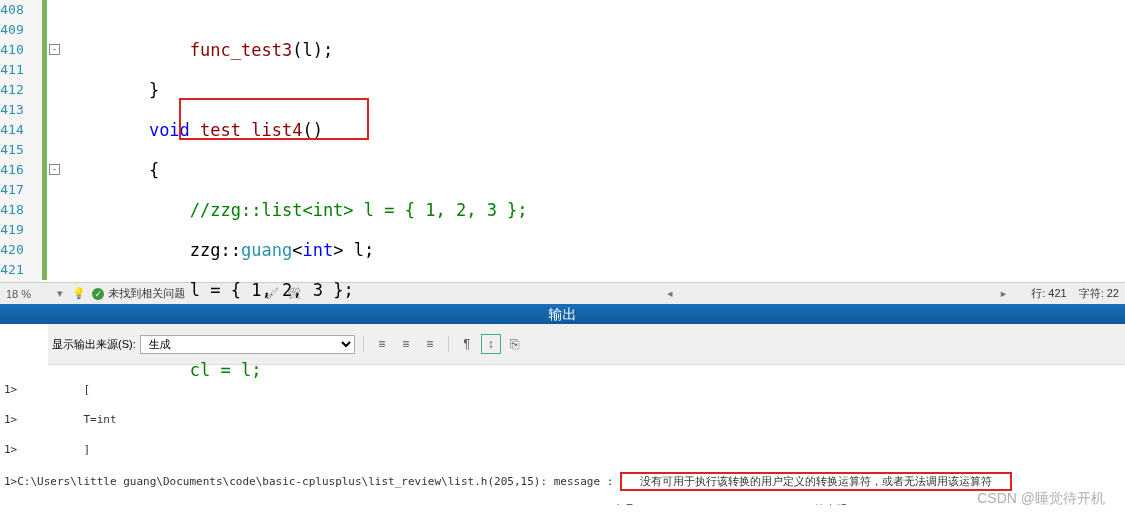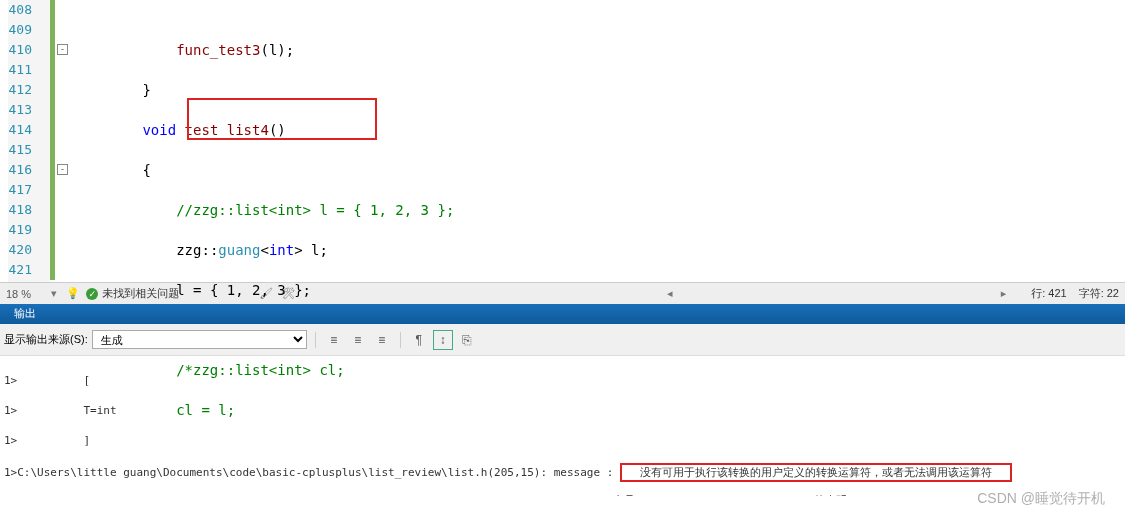--- a/index.html
+++ b/index.html
@@ -1,37 +1,37 @@
 <!DOCTYPE html>
 <html><head>
 <meta charset="utf-8">
 <style>
 * { margin: 0; padding: 0; box-sizing: border-box; }
 body { font-family: Consolas, monospace; font-size: 13px; background: #fff; overflow: hidden; width: 1125px; height: 514px; position: relative; }
 .editor-area { display: flex; height: 282px; background: #fff; }
-.gutter { width: 42px; background: #f5f5f5; text-align: right; padding-right: 18px; color: #2b91af; font-size: 13px; line-height: 20px; user-select: none; margin-left: 8px; }
+.gutter { width: 42px; background: #f5f5f5; text-align: center; padding-right: 18px; color: #2b91af; font-size: 13px; line-height: 20px; user-select: none; }
 .gutter .ln { height: 20px; }
 .change-bar { width: 5px; background: #fff; }
 .change-bar .mark { background: #7db35a; height: 20px; width: 5px; }
 .fold-gutter { width: 16px; background: #fff; position: relative; }
 .fold-gutter .fold { position: absolute; left: 2px; width: 11px; height: 11px; border: 1px solid #888; background: #fff; font-size: 9px; line-height: 9px; text-align: center; color: #555; cursor: pointer; }
-.code { flex: 1; font-family: Consolas, monospace; font-size: 14px; line-height: 20px; white-space: pre; color: #000; position: relative; padding-left: 4px; }
+.code { flex: 1; font-family: Consolas, monospace; font-size: 17px; line-height: 20px; white-space: pre; color: #000; position: relative; padding-left: 4px; }
 .code-line { height: 20px; }
 .kw { color: #0000ff; }
 .comment { color: #008000; }
 .func { color: #880000; }
 .highlight-box { position: absolute; border: 2px solid #d22; left: 116px; top: 98px; width: 190px; height: 42px; pointer-events: none; }
 .status-strip { height: 22px; background: #eee; border-top: 1px solid #ccc; display: flex; align-items: center; font-size: 11px; font-family: "Segoe UI", sans-serif; color: #333; padding: 0 6px; }
-.status-strip .zoom { color: #555; margin-right: 20px; }
+.status-strip .zoom { color: #555; margin-right: 26px; }
 .status-strip .lightbulb { color: #d9a400; margin-right: 6px; }
 .status-strip .ok-circle { width: 12px; height: 12px; border-radius: 50%; background: #3a9b3a; display: inline-flex; align-items: center; justify-content: center; color: #fff; font-size: 9px; margin-right: 4px; }
 .status-strip .spacer { flex: 1; }
 .status-strip .sicon { margin: 0 4px; color: #777; cursor: pointer; }
-.output-titlebar { height: 20px; background: linear-gradient(#1a6fb8, #0e5a9c); color: #fff; font-size: 11px; font-family: "Segoe UI", sans-serif; padding: 2px 14px; }
-.output-toolbar { height: 32px; background: #f0f0f0; border-bottom: 1px solid #ddd; display: flex; align-items: center; font-size: 11px; font-family: "Segoe UI", sans-serif; padding: 0 4px; gap: 4px; }
+.output-titlebar { height: 20px; background: linear-gradient(#1a6fb8, #0e5a9c); color: #fff; font-size: 14px; font-family: "Segoe UI", sans-serif; padding: 2px 14px; text-align: center; }
+.output-toolbar { height: 41px; background: #f0f0f0; border-bottom: 1px solid #ddd; display: flex; align-items: center; font-size: 11px; font-family: "Segoe UI", sans-serif; padding: 0 4px; gap: 4px; margin-left: 48px; }
 .output-toolbar select { font-size: 11px; width: 215px; height: 19px; border: 1px solid #aaa; background: #fff; padding-left: 4px; }
 .tb-sep { width: 1px; height: 16px; background: #ccc; margin: 0 4px; }
 .tb-btn { width: 20px; height: 20px; display: inline-flex; align-items: center; justify-content: center; color: #555; cursor: pointer; font-size: 12px; }
 .output-body { height: 140px; overflow: auto; font-family: SimSun, Consolas, monospace; font-size: 11px; line-height: 15px; white-space: pre; color: #333; padding: 2px 4px; background: #fff; }
 .output-body .err-box { border: 2px solid #d22; padding: 0 18px; display: inline-block; }
 .output-body .row { height: 15px; }
 .watermark { position: absolute; right: 20px; bottom: 6px; color: rgba(120,120,120,0.6); font-size: 14px; font-family: "SimSun", sans-serif; pointer-events: none; text-align: right; }
 .template-type { color: #2b91af; }
 </style>
 </head>
@@ -77,21 +77,20 @@
   <div class="code">
     <div class="highlight-box"></div>
 <div class="code-line">            <span class="func">func_test3</span>(<span>l</span>);</div>
 <div class="code-line">        <span>}</span></div>
 <div class="code-line">        <span class="kw">void</span> <span class="func">test_list4</span><span>()</span></div>
 <div class="code-line">        <span>{</span></div>
 <div class="code-line">            <span class="comment">//zzg::list&lt;int&gt; l = { 1, 2, 3 };</span></div>
 <div class="code-line">            <span>zzg</span>::<span class="template-type">guang</span>&lt;<span class="kw">int</span>&gt; <span>l</span>;</div>
 <div class="code-line">            <span>l</span> = <span>{ 1, 2, 3 }</span>;</div>
 <div class="code-line"></div>
-<div class="code-line">            <span class="comment">/*zzg::list&lt;int&gt; cl;</span></div>
 <div class="code-line">            <span class="comment">cl = l;</span></div>
 <div class="code-line"></div>
 
 
   </div>
 </div>
 
 <div class="status-strip">
   <span class="zoom">18 %</span>
   <span style="color:#777;margin-right:10px">▾</span>

